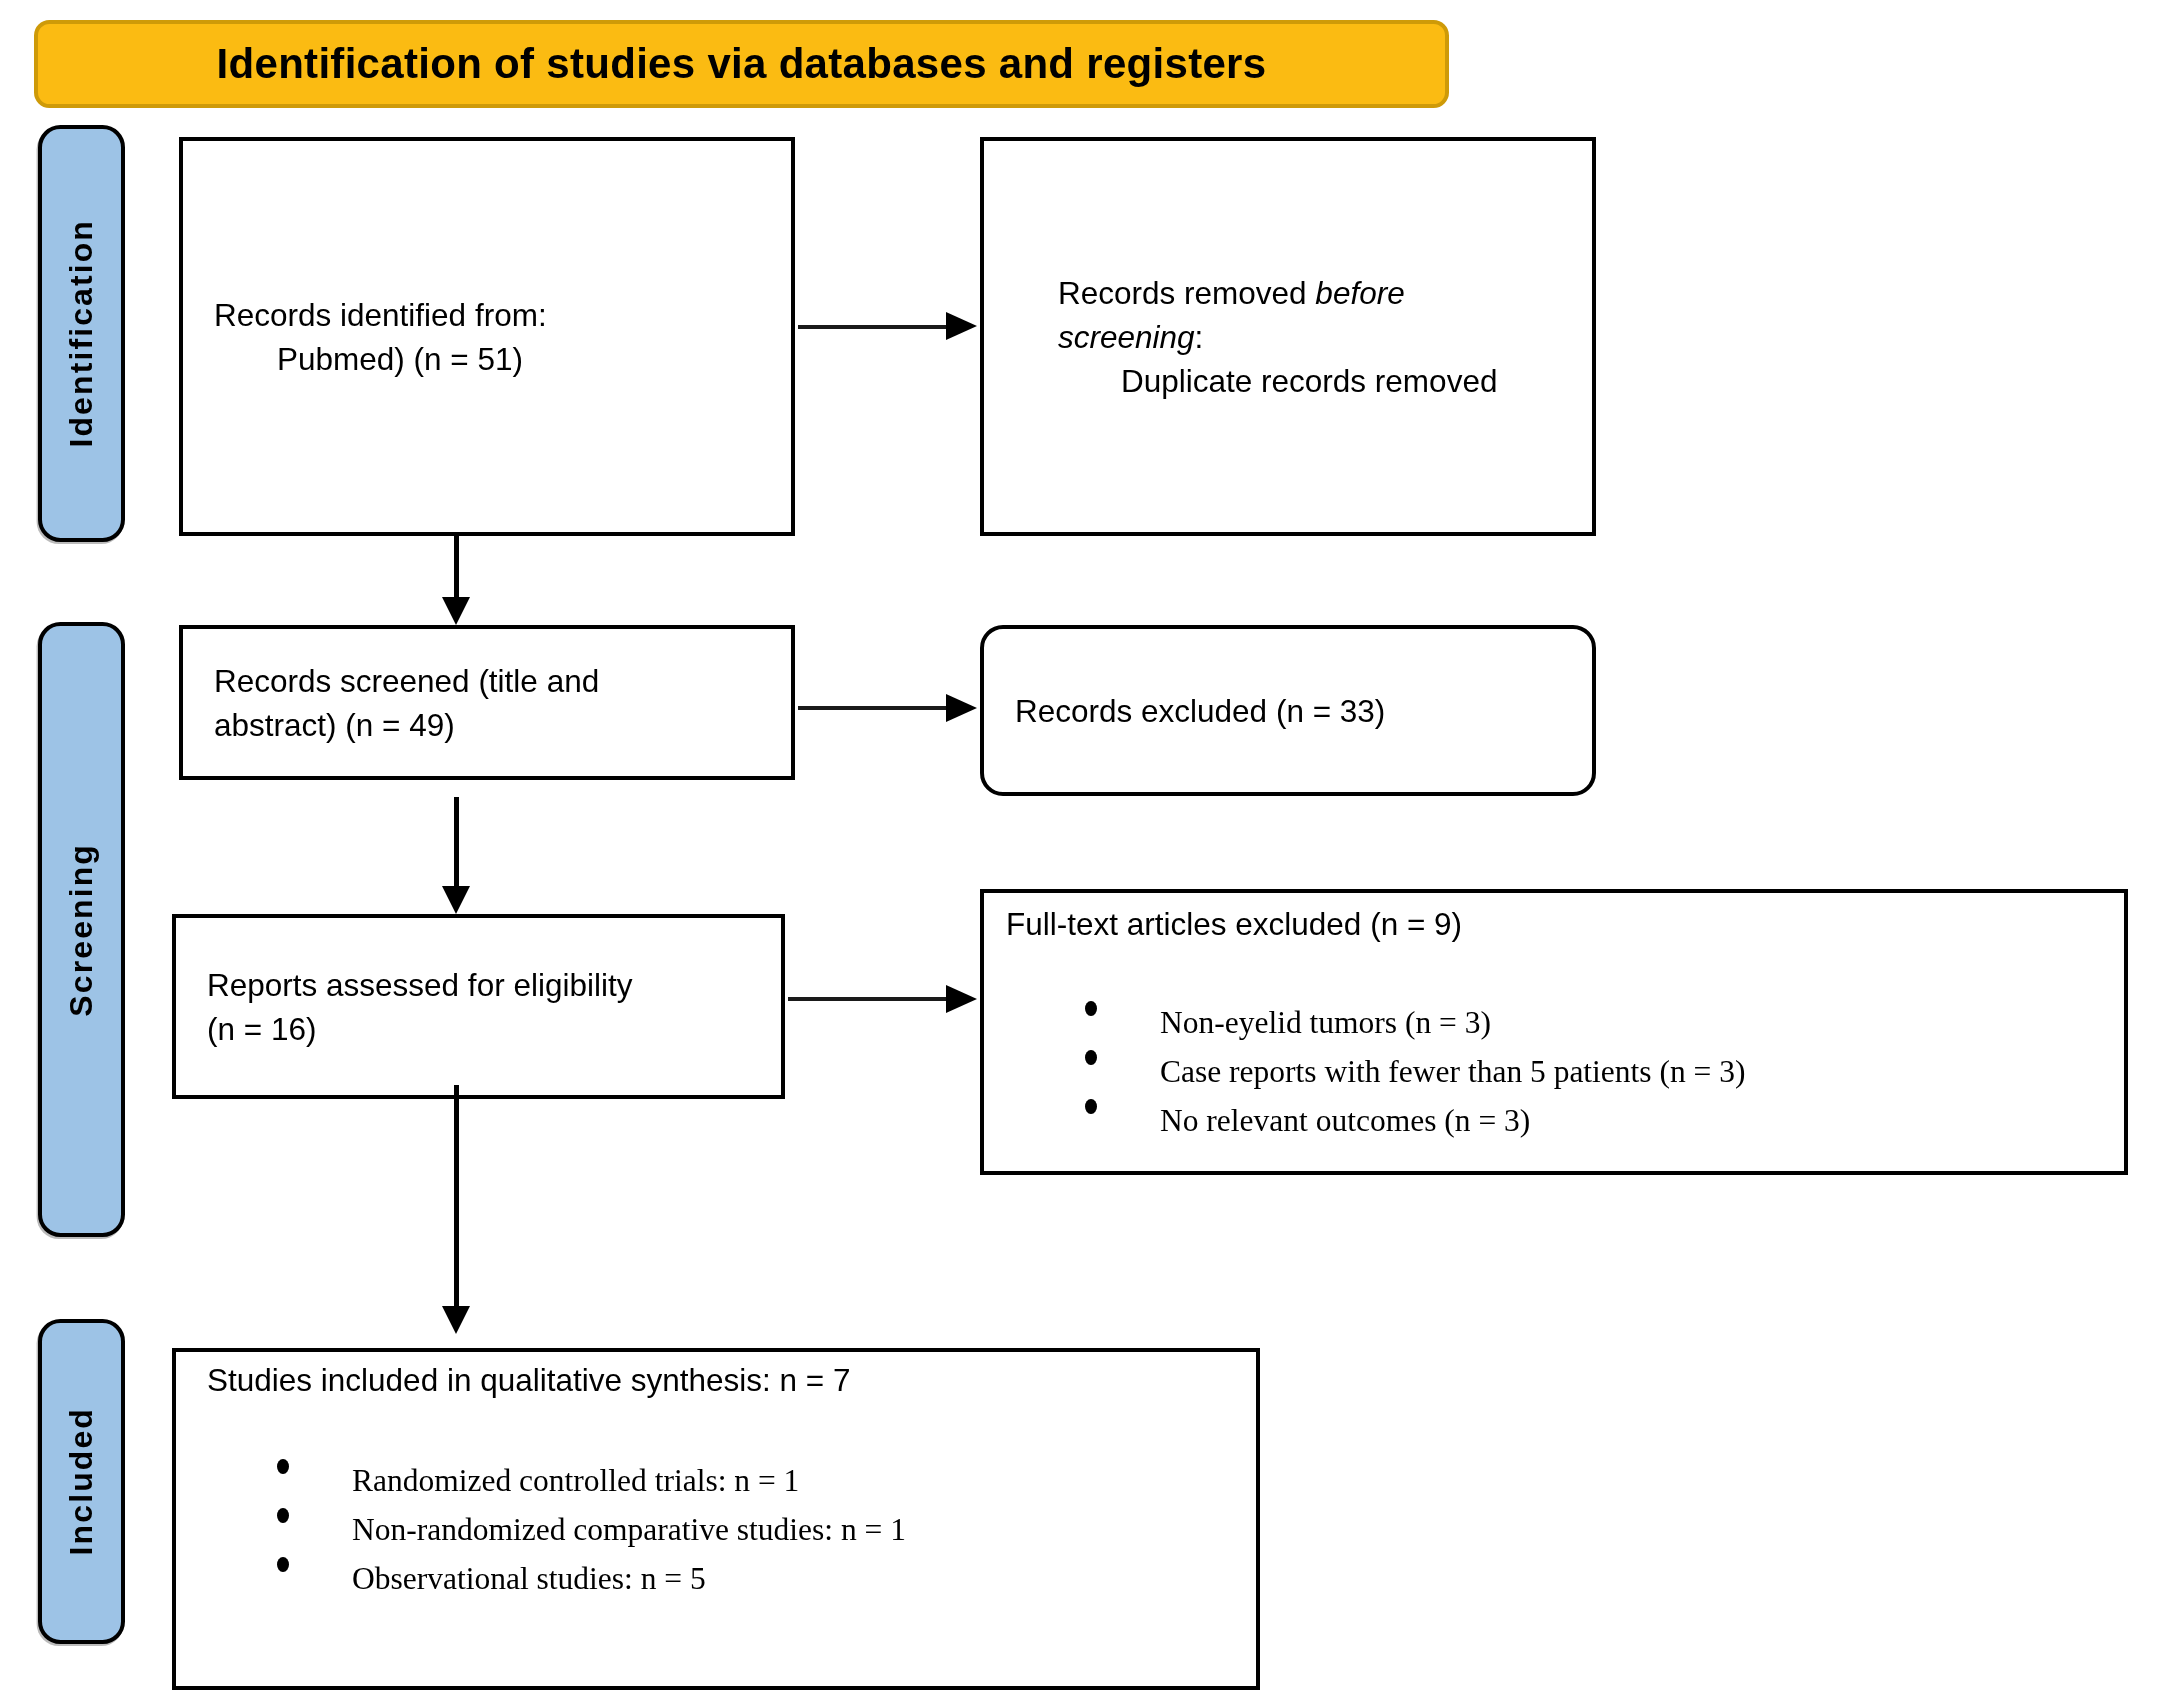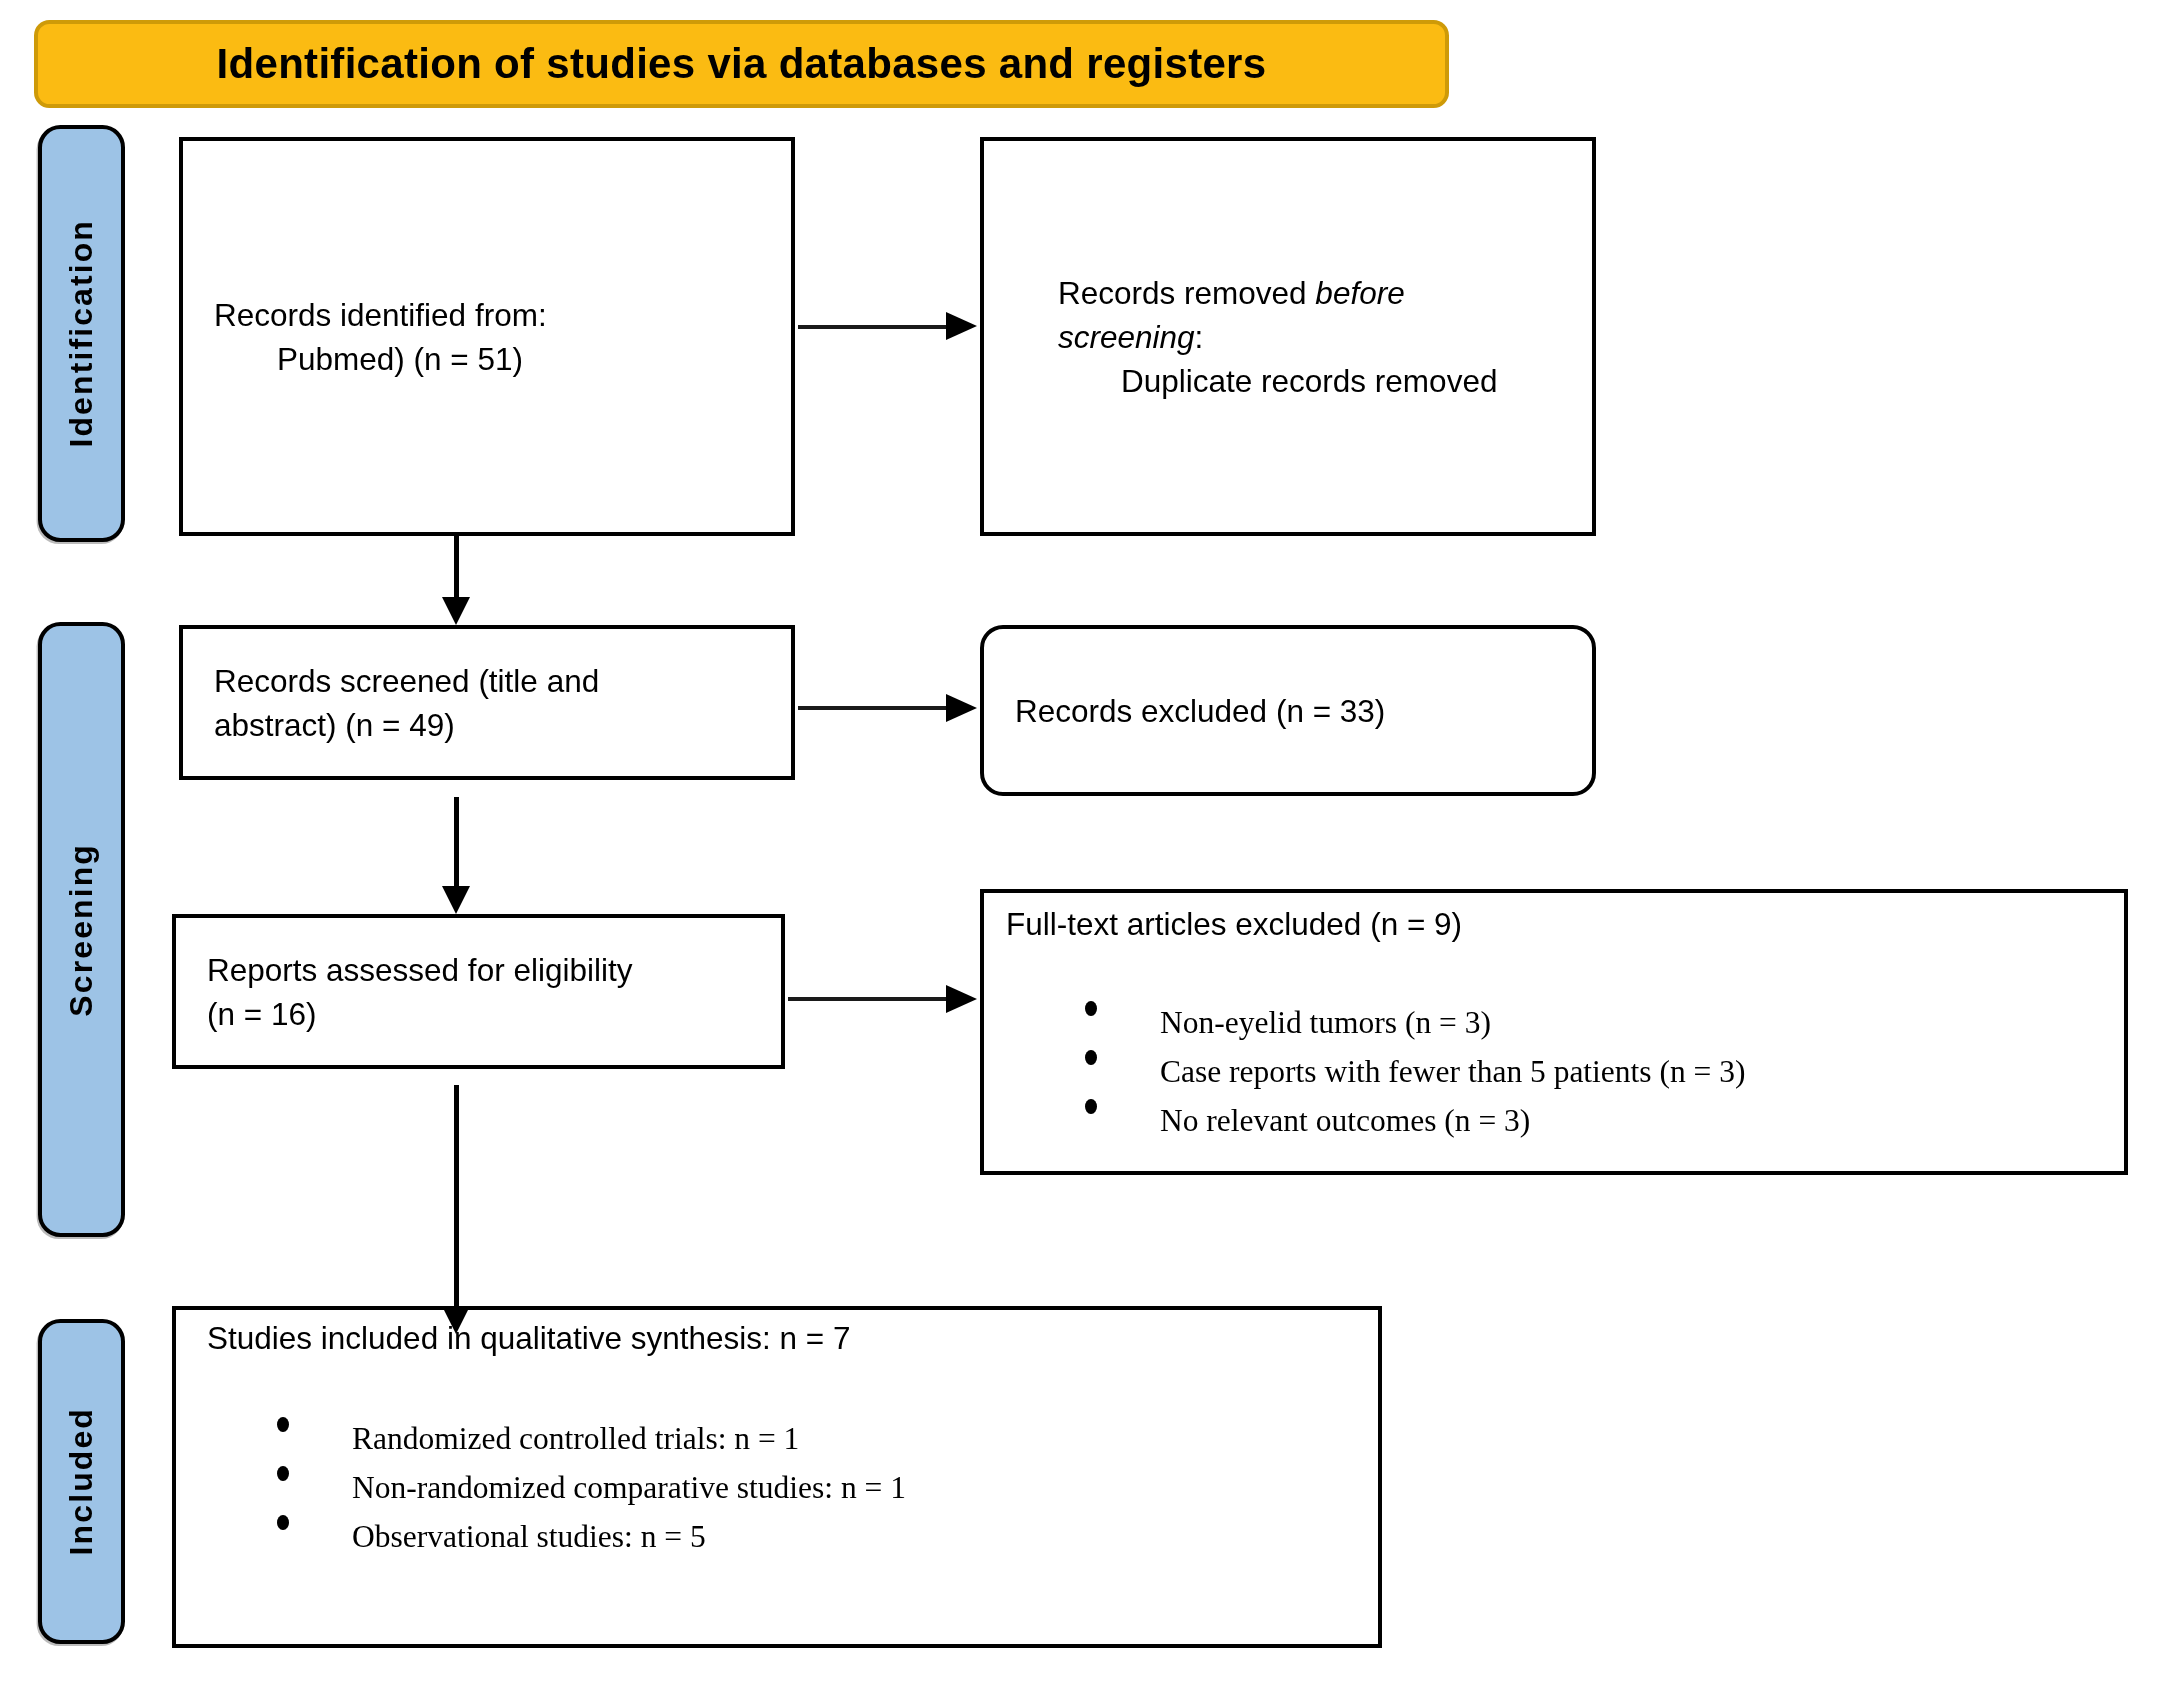--- a/index.html
+++ b/index.html
@@ -150,21 +150,21 @@
       <div>abstract) (n = 49)</div>
     </div>
   </div>
 
   <div class="fbox" style="left:980px; top:625px; width:616px; height:171px;border-radius:23px;">
     <div class="vcenter pad-l">
       <div>Records excluded (n = 33)</div>
     </div>
   </div>
 
-  <div class="fbox" style="left:172px; top:914px; width:613px; height:155px;">
+  <div class="fbox" style="left:172px; top:914px; width:613px; height:185px;">
     <div class="vcenter pad-l">
       <div>Reports assessed for eligibility</div>
       <div>(n = 16)</div>
     </div>
   </div>
 
   <div class="fbox" style="left:980px; top:889px; width:1148px; height:286px;">
     <div class="boxtitle">Full-text articles excluded (n = 9)</div>
     <div style="margin-top:55px;">
       <div class="brow">
@@ -175,21 +175,21 @@
         <span class="dot"></span>
         <span class="btext">Case reports with fewer than 5 patients (n = 3)</span>
       </div>
       <div class="brow">
         <span class="dot"></span>
         <span class="btext">No relevant outcomes (n = 3)</span>
       </div>
     </div>
   </div>
 
-  <div class="fbox" style="left:172px; top:1306px; width:1210px; height:342px;">
+  <div class="fbox" style="left:172px; top:1348px; width:1088px; height:342px;">
     <div class="boxtitle" style="margin-left:31px; margin-top:5.6px;">Studies included in qualitative synthesis: n = 7</div>
     <div style="margin-top:57px;">
       <div class="brow">
         <span class="dot"></span>
         <span class="btext">Randomized controlled trials: n = 1</span>
       </div>
       <div class="brow">
         <span class="dot"></span>
         <span class="btext">Non-randomized comparative studies: n = 1</span>
       </div>

